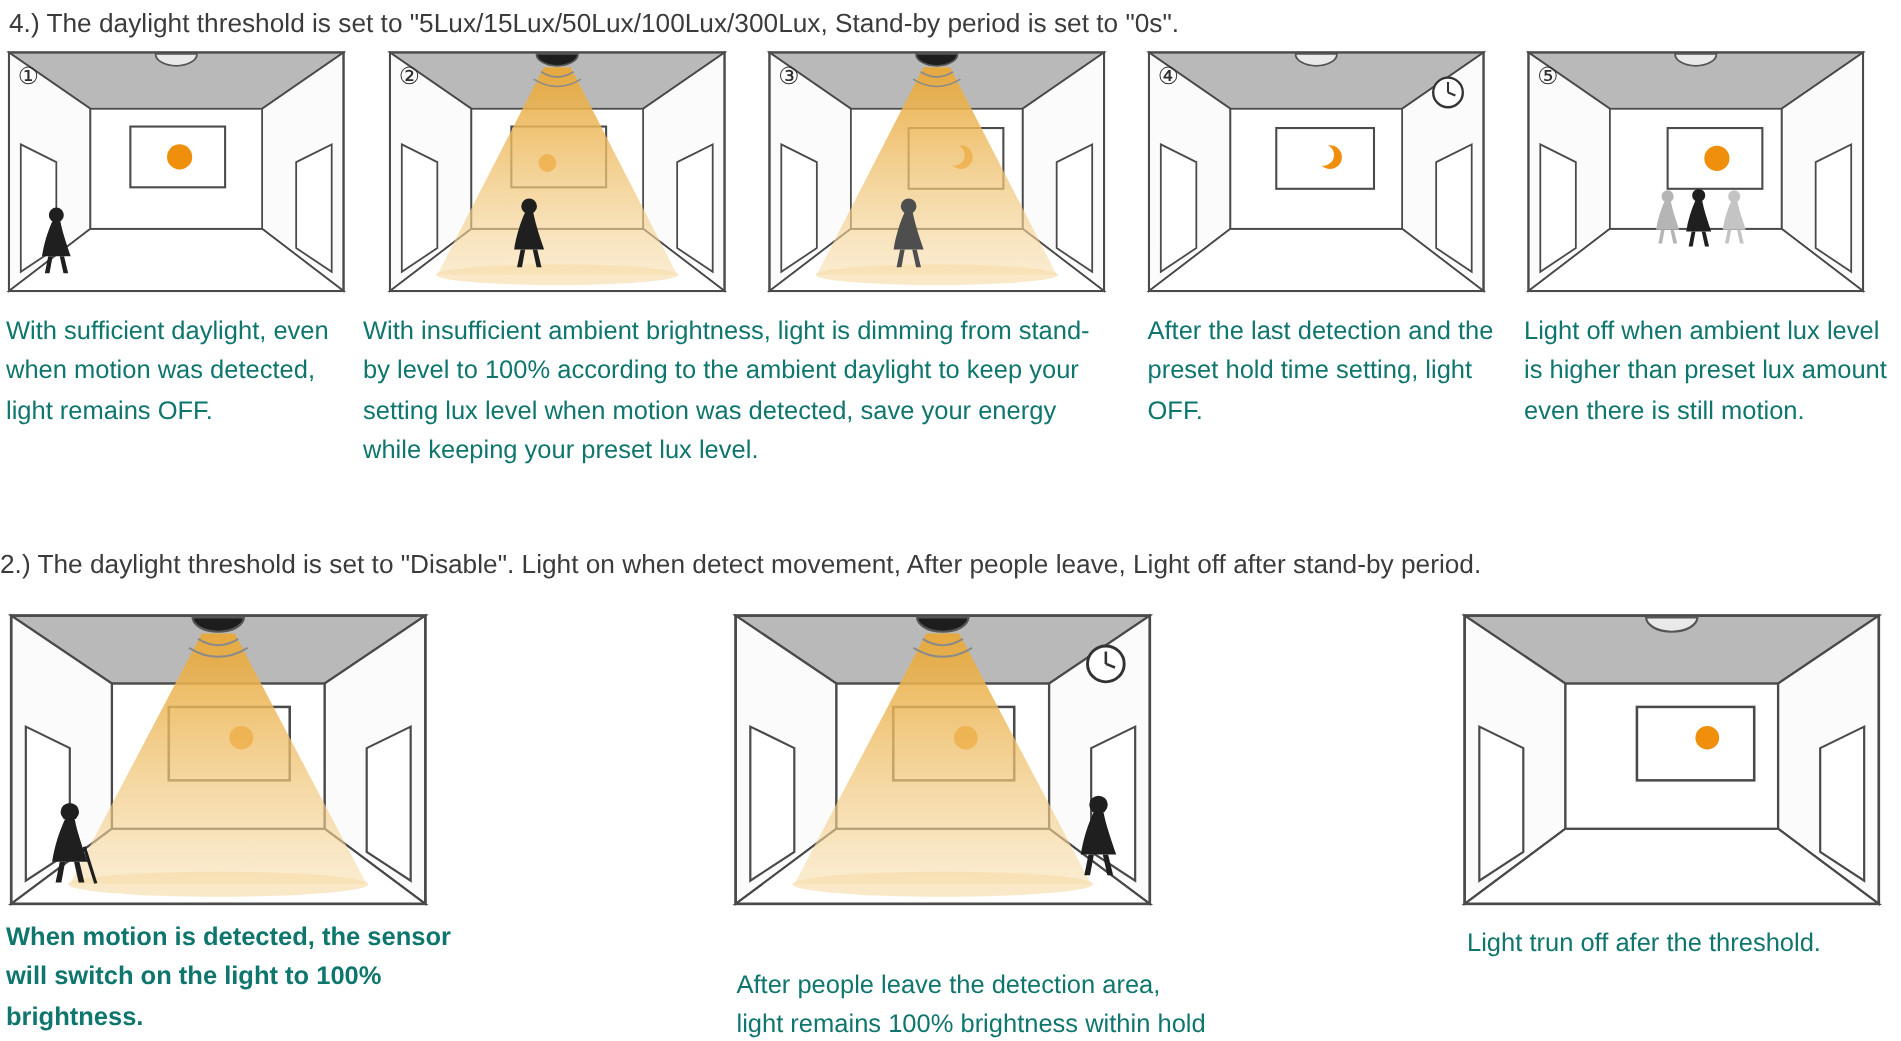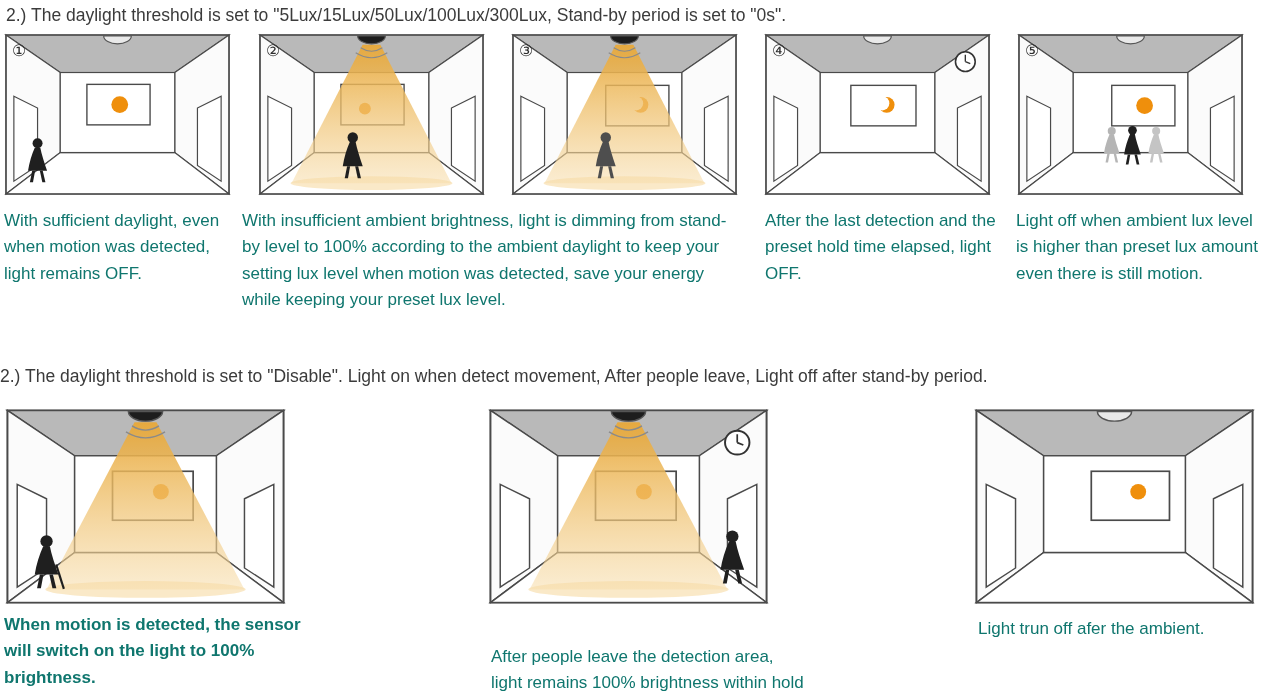--- a/index.html
+++ b/index.html
@@ -29,21 +29,21 @@
   .c1-4{left:1016px;top:208px;width:242px;}
   .c2-1{left:4px;top:612px;width:302px;font-weight:bold;}
   .c2-2{left:491px;top:644px;width:318px;}
   .c2-3{left:978px;top:616px;width:286px;}
 </style>
 </head>
 <body>
 
 <div class="canvas">
 
-  <div class="heading h1">2.) The daylight threshold is set to "5Lux/15Lux/50Lux/100Lux/300Lux, Stand-by period is set to "0s".</div>
+  <div class="heading h1">4.) The daylight threshold is set to "5Lux/15Lux/50Lux/100Lux/300Lux, Stand-by period is set to "0s".</div>
 
   <figure class="room r1-1">
       <svg viewBox="0 0 230 165" preserveAspectRatio="none" xmlns="http://www.w3.org/2000/svg">
         <defs>
           <linearGradient id="cone-u0" x1="0" y1="0" x2="0" y2="1">
             <stop offset="0" stop-color="#e8a838" stop-opacity="0.95"></stop>
             <stop offset="1" stop-color="#f7ddab" stop-opacity="0.55"></stop>
           </linearGradient>
         </defs>
         <polygon points="2,2 228,2 173,40 57,40" fill="#b9b9b9" stroke="#4a4a4a" stroke-width="1.2"></polygon>
@@ -199,21 +199,21 @@
           <path d="M-5.2,-11 L-7.4,0 L-4.4,0 L-2.4,-11 Z" fill="#c4c4c4"></path>
           <path d="M2.2,-11 L4.6,0 L7.6,0 L5,-11 Z" fill="#c4c4c4"></path>
         </g>
         <path d="M101,3 a14,8 0 0 0 28,0 z" fill="#e9e9e9" stroke="#555555" stroke-width="1.2"></path>
         <text x="8" y="23" font-size="16" fill="#2e2e2e">⑤</text>
       </svg>
     </figure>
 
   <div class="caption c1-1">With sufficient daylight, even when motion was detected, light remains OFF.</div>
   <div class="caption c1-2">With insufficient ambient brightness, light is dimming from stand-by level to 100% according to the ambient daylight to keep your setting lux level  when motion was detected, save your energy while keeping your preset lux level.</div>
-  <div class="caption c1-3">After the last detection and the preset hold time elapsed, light OFF.</div>
+  <div class="caption c1-3">After the last detection and the preset hold time setting, light OFF.</div>
   <div class="caption c1-4">Light off when ambient lux level is higher than preset lux amount even there is still motion.</div>
 
   <div class="heading h2">2.) The daylight threshold is set to "Disable".  Light on when detect movement, After people leave, Light off after stand-by period.</div>
 
   <figure class="room r2-1">
       <svg viewBox="0 0 230 165" preserveAspectRatio="none" xmlns="http://www.w3.org/2000/svg">
         <defs>
           <linearGradient id="cone-u5" x1="0" y1="0" x2="0" y2="1">
             <stop offset="0" stop-color="#e8a838" stop-opacity="0.95"></stop>
             <stop offset="1" stop-color="#f7ddab" stop-opacity="0.55"></stop>
@@ -296,15 +296,15 @@
         <polygon points="10,64 34,76 34,134 10,150" fill="#ffffff" stroke="#4a4a4a" stroke-width="1.2"></polygon>
         <polygon points="196,76 220,64 220,150 196,134" fill="#ffffff" stroke="#4a4a4a" stroke-width="1.2"></polygon>
         <rect x="96" y="53" width="64" height="41" fill="#ffffff" stroke="#4a4a4a" stroke-width="1.4"></rect>
         <circle cx="134.4" cy="70.22" r="6.5" fill="#ef8f0c"></circle>
         <path d="M101,3 a14,8 0 0 0 28,0 z" fill="#e9e9e9" stroke="#555555" stroke-width="1.2"></path>
       </svg>
     </figure>
 
   <div class="caption c2-1">When motion is detected, the sensor will switch on the light to 100% brightness.</div>
   <div class="caption c2-2">After people leave the detection area, light remains 100% brightness within hold time.</div>
-  <div class="caption c2-3">Light trun off afer the ambient.</div>
+  <div class="caption c2-3">Light trun off afer the threshold.</div>
 
 </div>
 
 </body></html>

